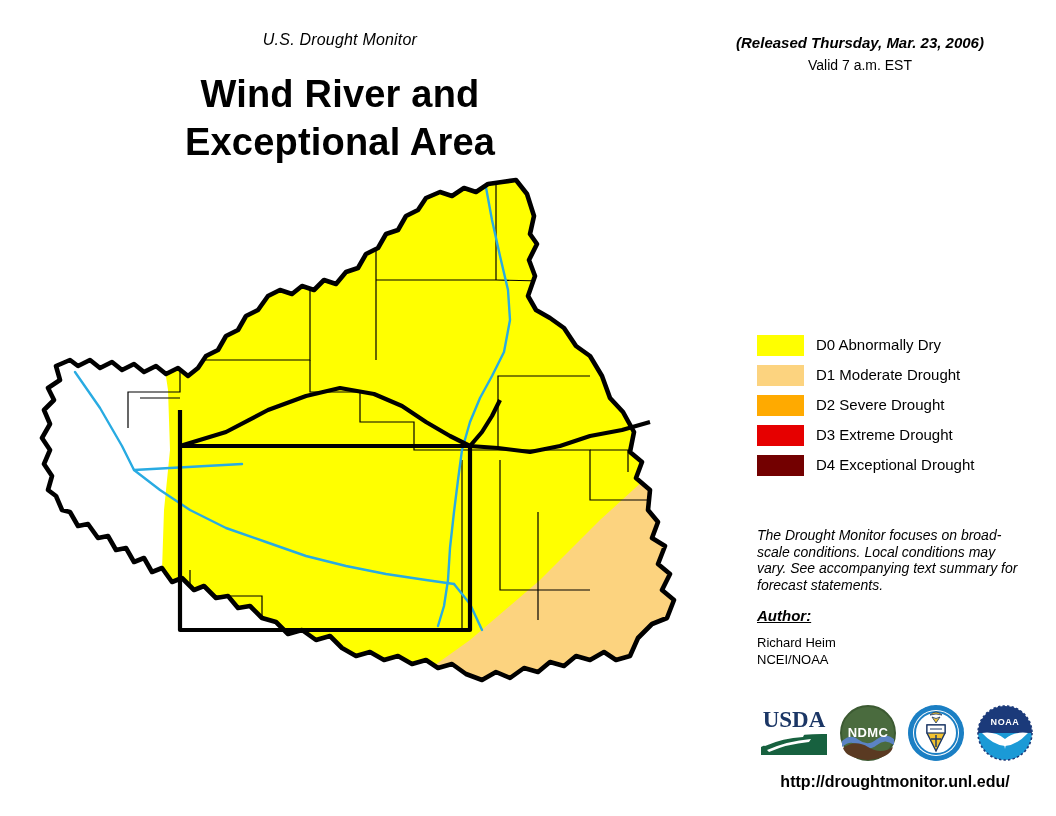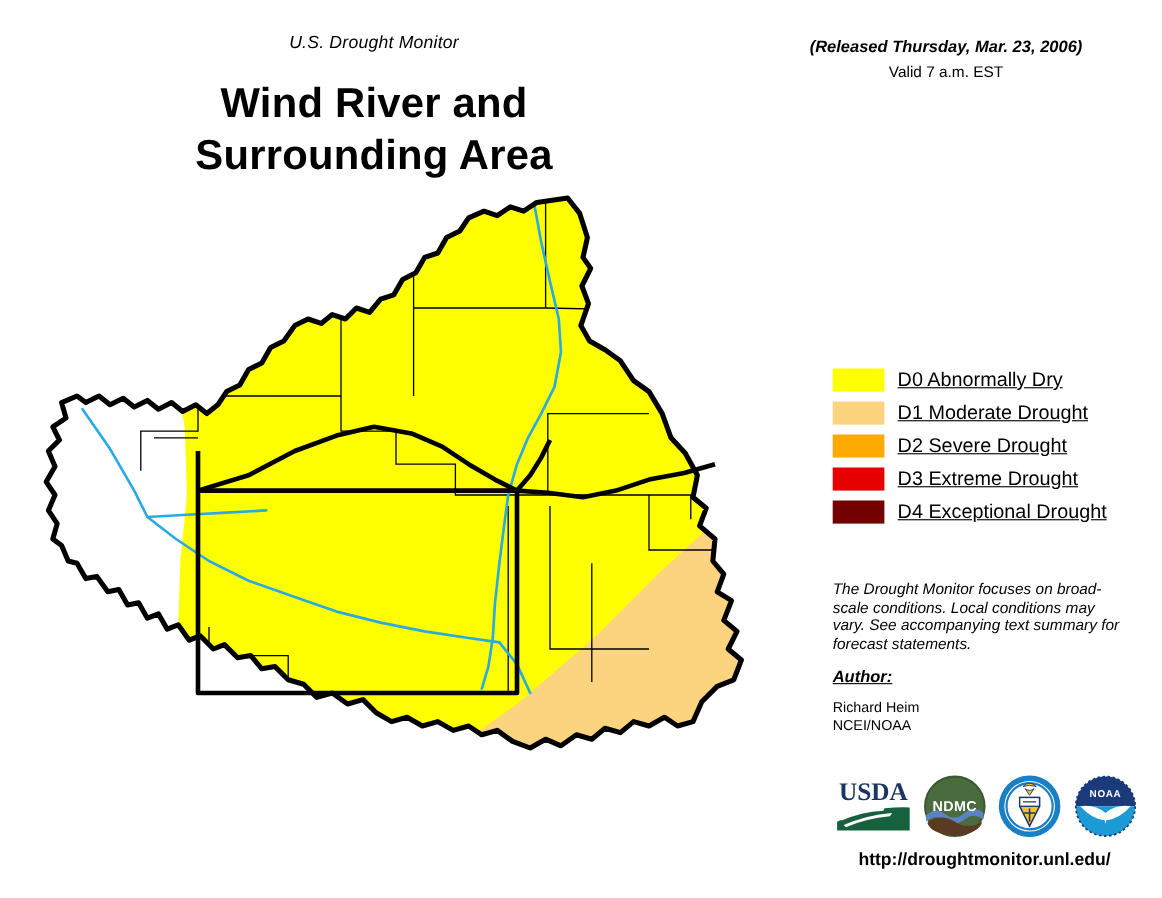--- a/index.html
+++ b/index.html
@@ -95,25 +95,24 @@
     display: flex;
     align-items: center;
     height: 30px;
   }
   .legend-swatch {
     width: 47px;
     height: 21px;
     flex: 0 0 47px;
   }
   .legend-label {
-    font-size: 18px;
+    font-size: 15px;
     margin-left: 12px;
     line-height: 16px;
     white-space: nowrap;
-    text-decoration: underline;
   }
 
   #disclaimer {
     position: absolute;
     left: 757px;
     top: 527px;
     width: 270px;
     font-size: 14px;
     font-style: italic;
     line-height: 16.5px;
@@ -168,21 +167,21 @@
     line-height: 20px;
   }
 </style>
 </head>
 <body>
 
 <div id="header-left">
   <div id="dm-kicker">U.S. Drought Monitor</div>
   <div id="map-title">
     <span class="line1">Wind River and</span>
-    <span class="line2">Surrounding Area</span>
+    <span class="line2">Exceptional Area</span>
   </div>
 </div>
 
 <div id="header-right">
   <div id="release-date">(Released Thursday, Mar. 23, 2006)</div>
   <div id="valid-time">Valid 7 a.m. EST</div>
 </div>
 
 <div id="map-wrap">
   <svg id="map-svg" viewBox="0 0 700 640" xmlns="http://www.w3.org/2000/svg">

